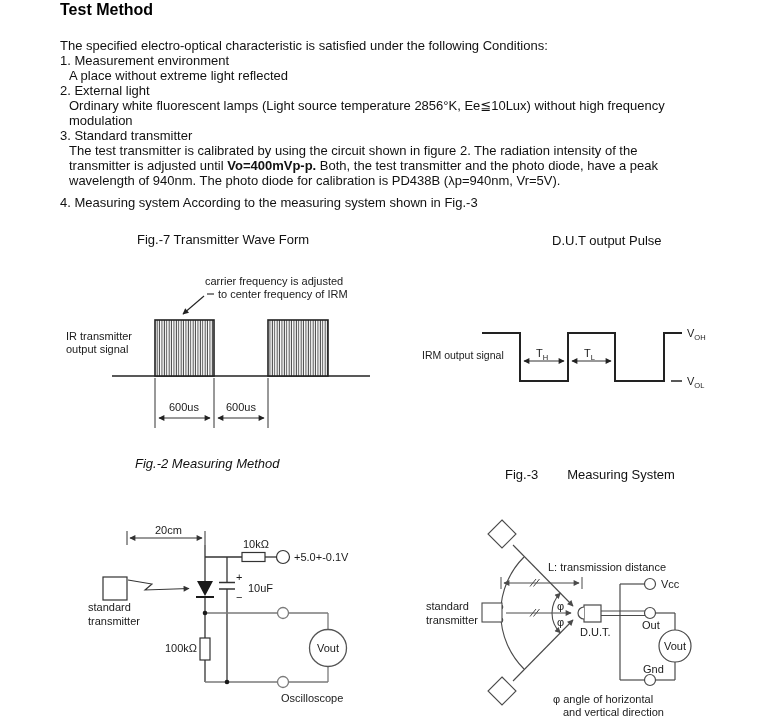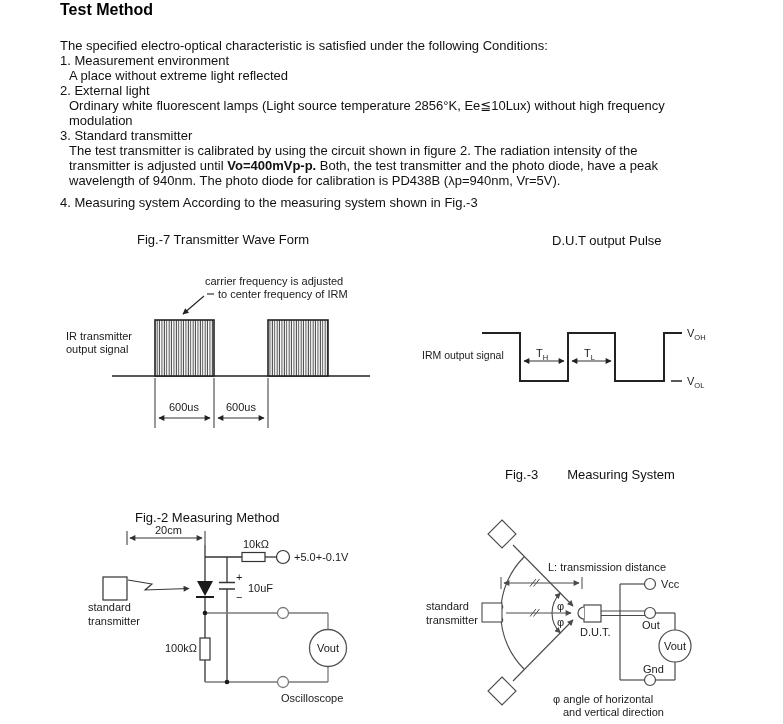--- a/index.html
+++ b/index.html
@@ -7,21 +7,21 @@
         font-family:"Liberation Sans", sans-serif;color:#111;}
   .title{position:absolute;left:60px;top:1px;font-size:16px;font-weight:bold;color:#000;}
   .bodytext{position:absolute;left:60px;top:38px;font-size:13px;line-height:15px;white-space:nowrap;}
   .bodytext .ln{height:15px;}
   .bodytext .ind{padding-left:9px;}
   .bodytext .gap{margin-top:7px;}
   .b{font-weight:bold;text-align:center;}
   .cap{position:absolute;font-size:13px;color:#111;white-space:nowrap;}
   #cap-fig1{left:137px;top:232px;}
   #cap-dut{left:532px;top:233px;margin-left:20px;}
-  #cap-fig2{left:135px;top:510px;}
+  #cap-fig2{left:135px;top:456px;font-style:italic;}
   #cap-fig3{left:505px;top:467px;display:inline-flex;gap:29px;text-align:center;}
   svg{position:absolute;overflow:visible;}
   svg text{font-family:"Liberation Sans", sans-serif;fill:#1a1a1a;}
   .t11{font-size:11px;}
   .t10{font-size:10.5px;}
   .sub{font-size:7.5px;}
 </style>
 </head>
 <body>
 

